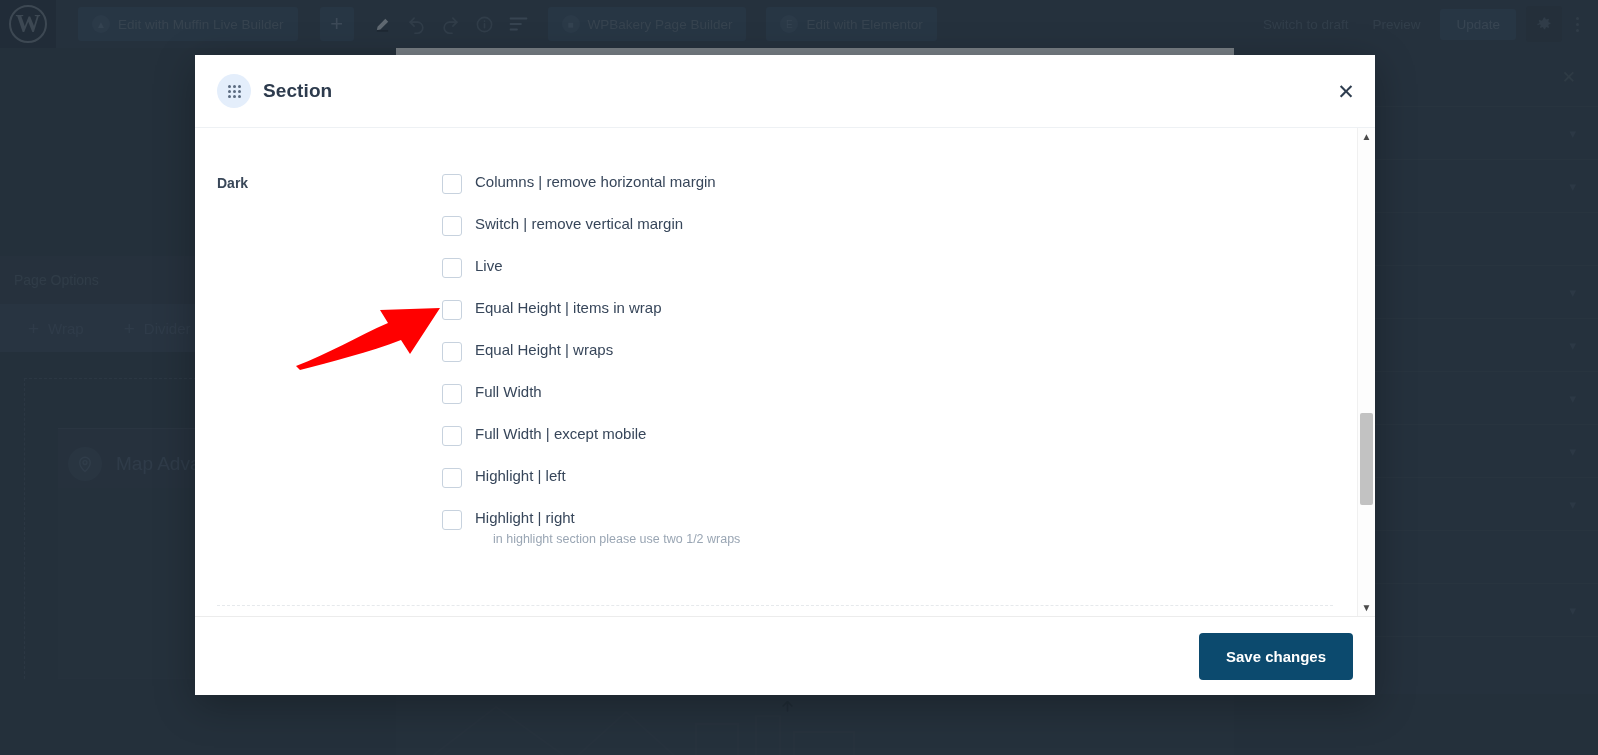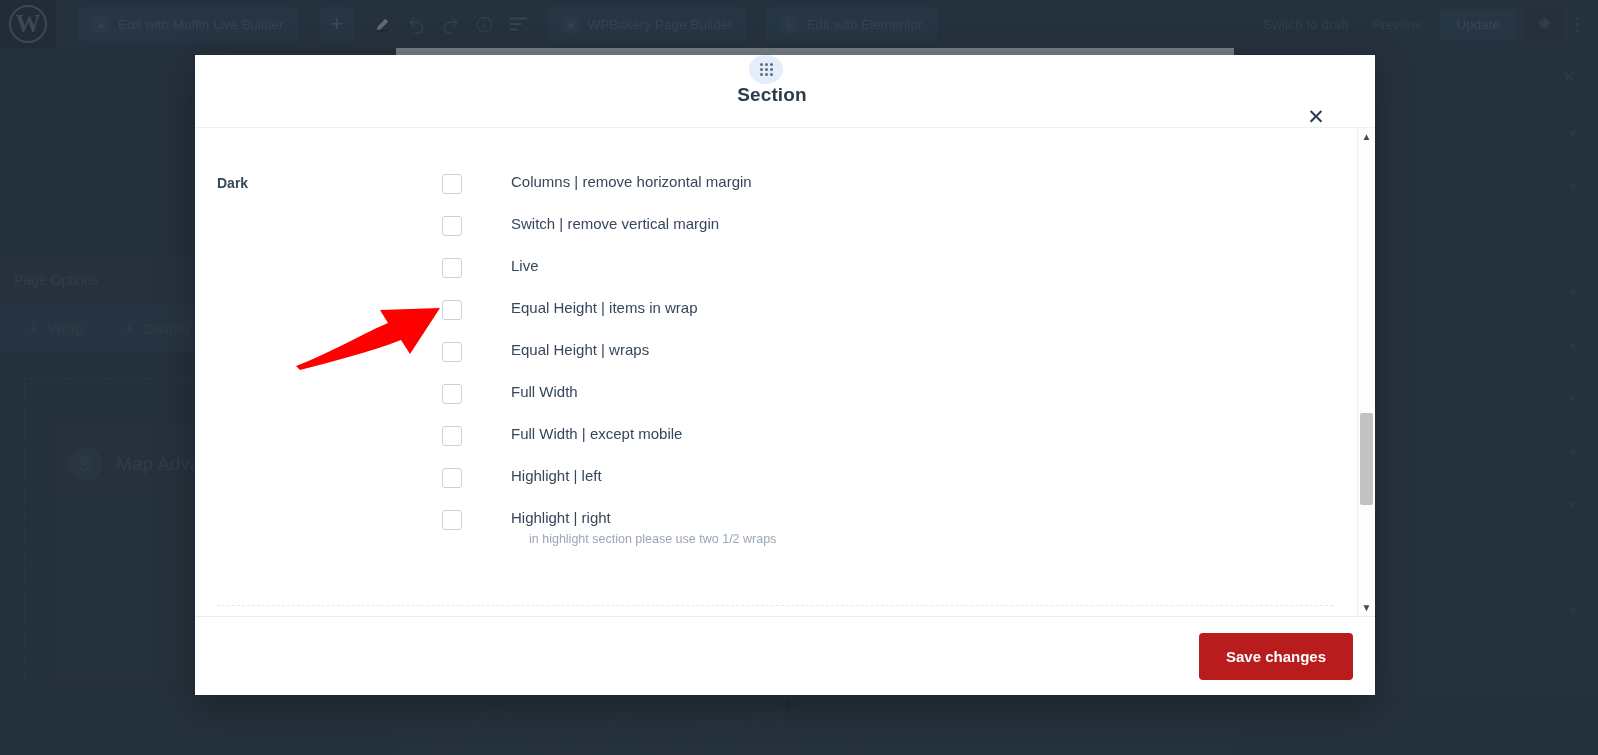--- a/index.html
+++ b/index.html
@@ -286,23 +286,22 @@
     background: #ffffff;
     box-shadow: 0 10px 38px rgba(0,0,0,.28);
     display: flex;
     flex-direction: column;
   }
   .modal-head {
     height: 72px;
     min-height: 72px;
     display: flex;
     align-items: center;
-    padding: 0 48px 0 22px;
+    padding: 0 18px 0 22px;
     border-bottom: 1px solid #eef1f4;
-    flex-direction: column;
   }
   .head-icon {
     width: 34px; height: 34px;
     border-radius: 50%;
     background: #e4eefb;
     display: flex;
     align-items: center;
     justify-content: center;
     margin-right: 12px;
   }
@@ -346,21 +345,20 @@
     color: #3a4859;
     padding-top: 2px;
   }
   .checkbox-col {
     flex: 1;
   }
   .cb-row {
     display: flex;
     align-items: flex-start;
     margin-bottom: 21px;
-    gap: 36px;
   }
   .cb-row:last-child { margin-bottom: 0; }
   .cb-box {
     width: 18px; height: 18px;
     min-width: 18px;
     border: 1px solid #c7d2de;
     border-radius: 3px;
     background: #fff;
     margin-right: 13px;
     margin-top: 1px;
@@ -413,21 +411,21 @@
   .modal-foot {
     height: 78px;
     min-height: 78px;
     border-top: 1px solid #ececec;
     display: flex;
     align-items: center;
     justify-content: flex-end;
     padding-right: 22px;
   }
   .save-btn {
-    background: #b91c1c;
+    background: #0c4a6e;
     color: #ffffff;
     font-size: 15px;
     font-weight: bold;
     border: none;
     border-radius: 4px;
     padding: 15px 27px;
     cursor: pointer;
     font-family: "Liberation Sans", sans-serif;
   }
 

